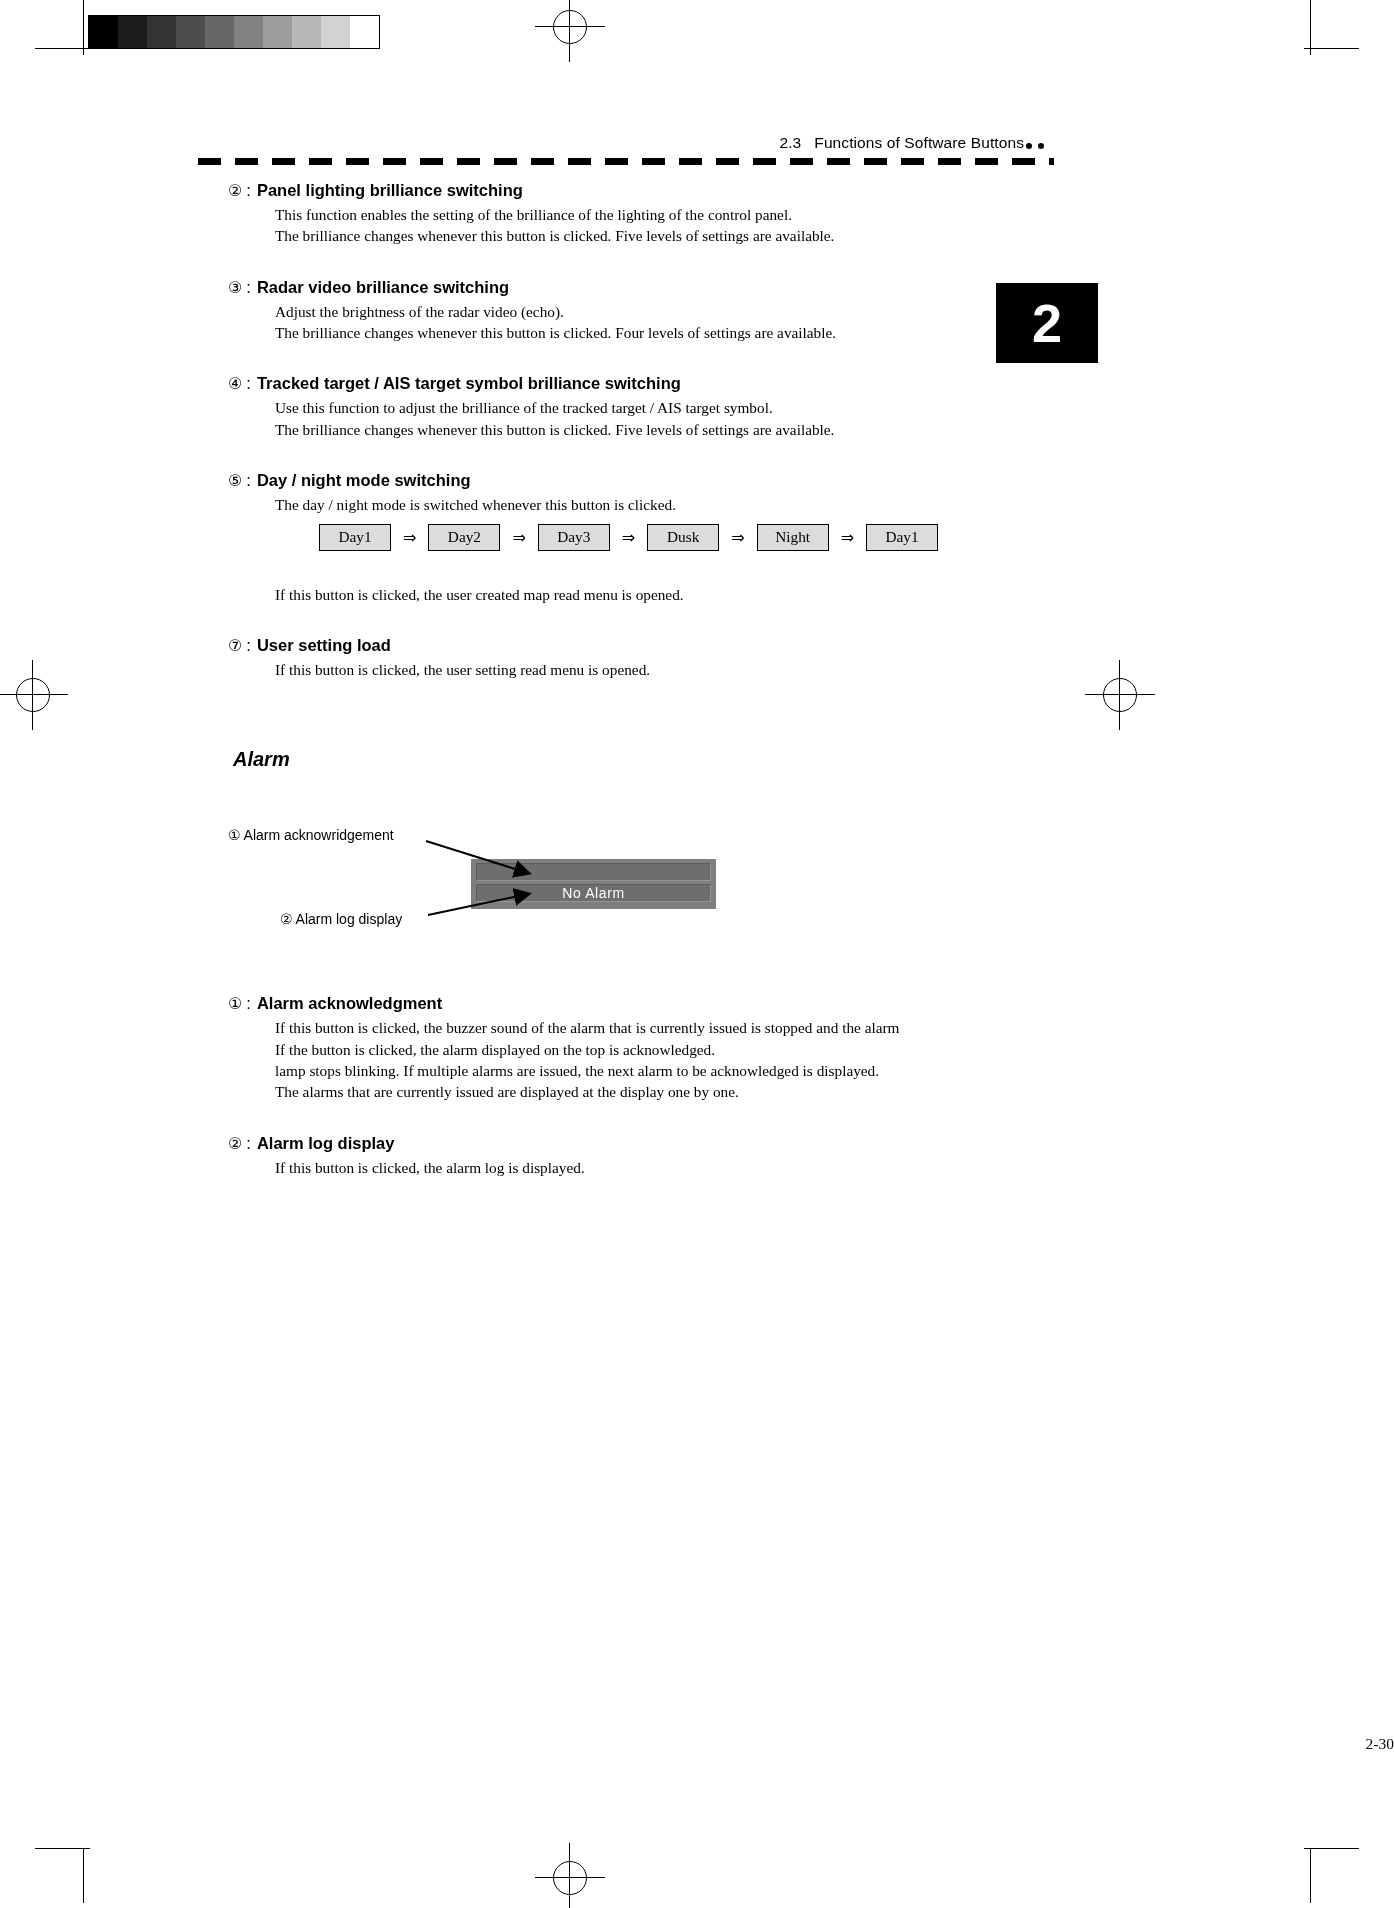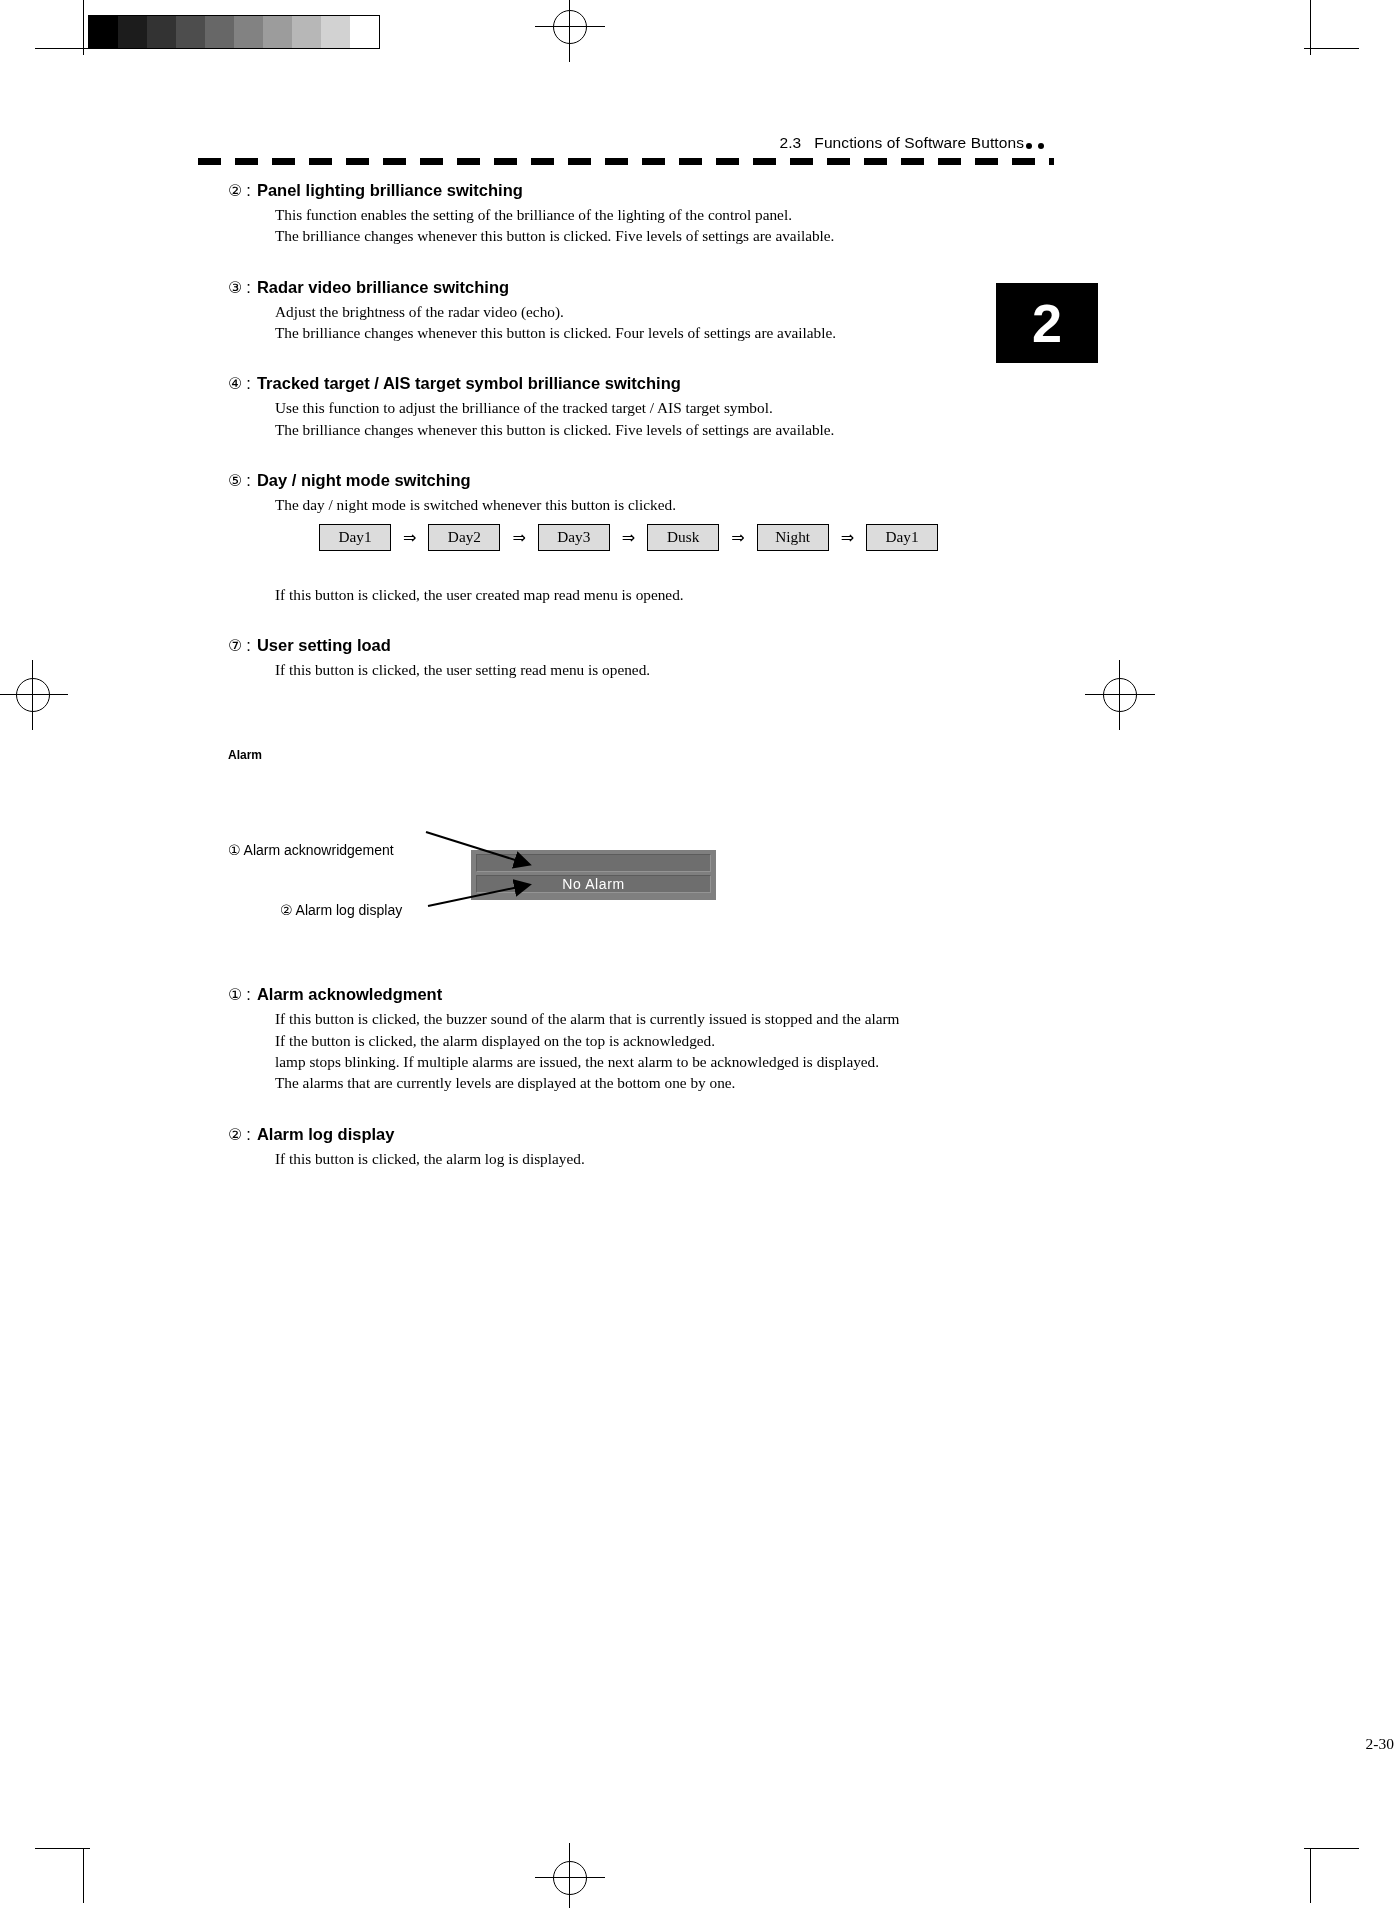--- a/index.html
+++ b/index.html
@@ -163,40 +163,42 @@
   .mode-arrow {
     font-family: "DejaVu Sans", sans-serif;
     font-size: 16px;
     padding: 0 12px;
   }
 
   
   #alarm-title {
     font-family: "Liberation Sans", sans-serif;
     font-weight: bold;
-    font-size: 12px;
+    font-size: 20px;
+    margin-left: 5px;
+    font-style: italic;
   }
 
   #alarm-figure {
     position: relative;
     height: 120px;
     margin-top: 40px;
   }
   .fig-label {
     position: absolute;
     font-family: "Liberation Sans", sans-serif;
     font-size: 14px;
     white-space: nowrap;
   }
   .fig-label .cnum {
     font-family: "DejaVu Sans", sans-serif;
     font-size: 14px;
     margin-right: 3px;
   }
-  #label-ack { left: 0px; top: 40px; }
+  #label-ack { left: 0px; top: 16px; }
   #label-log { left: 52px; top: 100px; }
 
   
   #alarm-widget {
     position: absolute;
     left: 243px;
     top: 48px;
     width: 245px;
     height: 50px;
     background: #7f7f7f;
@@ -407,21 +409,21 @@
 
     <div style="height:62px"></div>
 
     <div class="item">
       <div class="item-head">
         <span class="circled">①</span><span class="colon">:</span><span>Alarm acknowledgment</span>
       </div>
       <div class="item-body">If this button is clicked, the buzzer sound of the alarm that is currently issued is stopped and the alarm</div>
       <div class="item-body" style="margin-top:1px">If the button is clicked, the alarm displayed on the top is acknowledged.</div>
       <div class="item-body" style="margin-top:1px">lamp stops blinking.    If multiple alarms are issued, the next alarm to be acknowledged is displayed.</div>
-      <div class="item-body" style="margin-top:1px">The alarms that are currently levels are displayed at the bottom one by one.</div>
+      <div class="item-body" style="margin-top:1px">The alarms that are currently issued are displayed at the display one by one.</div>
     </div>
 
     <div class="spacer-lg"></div>
 
     <div class="item">
       <div class="item-head">
         <span class="circled">②</span><span class="colon">:</span><span>Alarm log display</span>
       </div>
       <div class="item-body">If this button is clicked, the alarm log is displayed.</div>
     </div>

